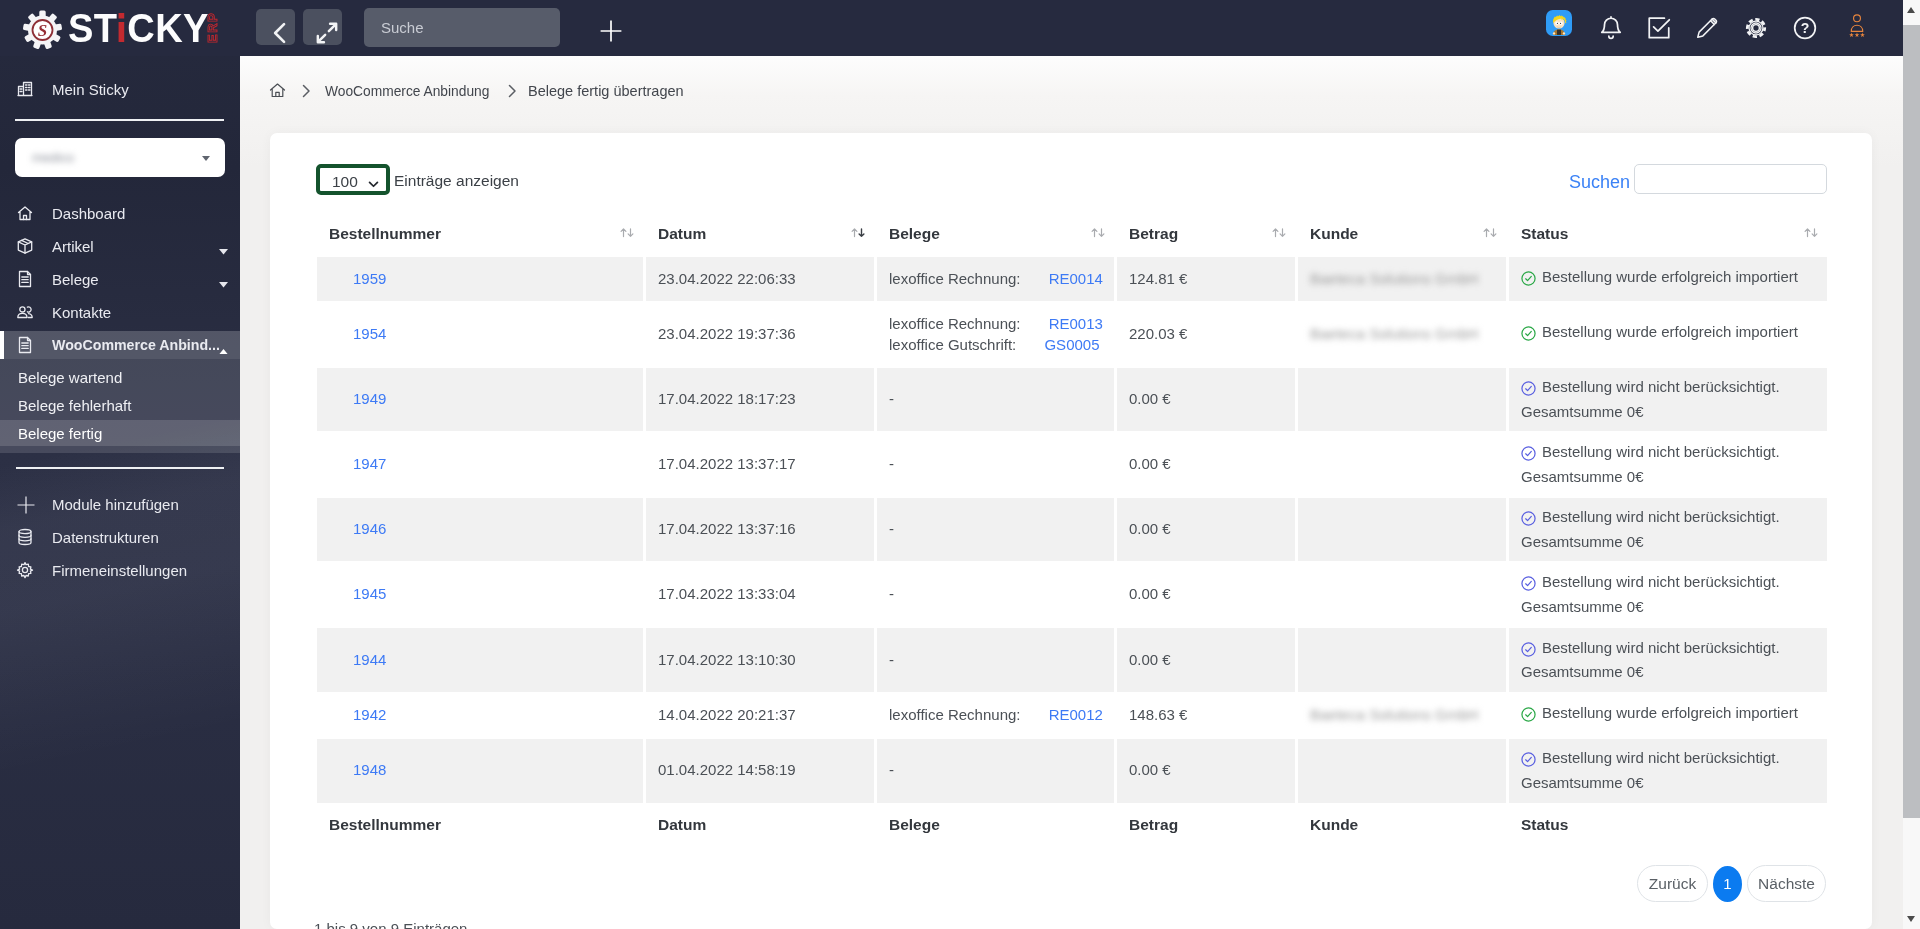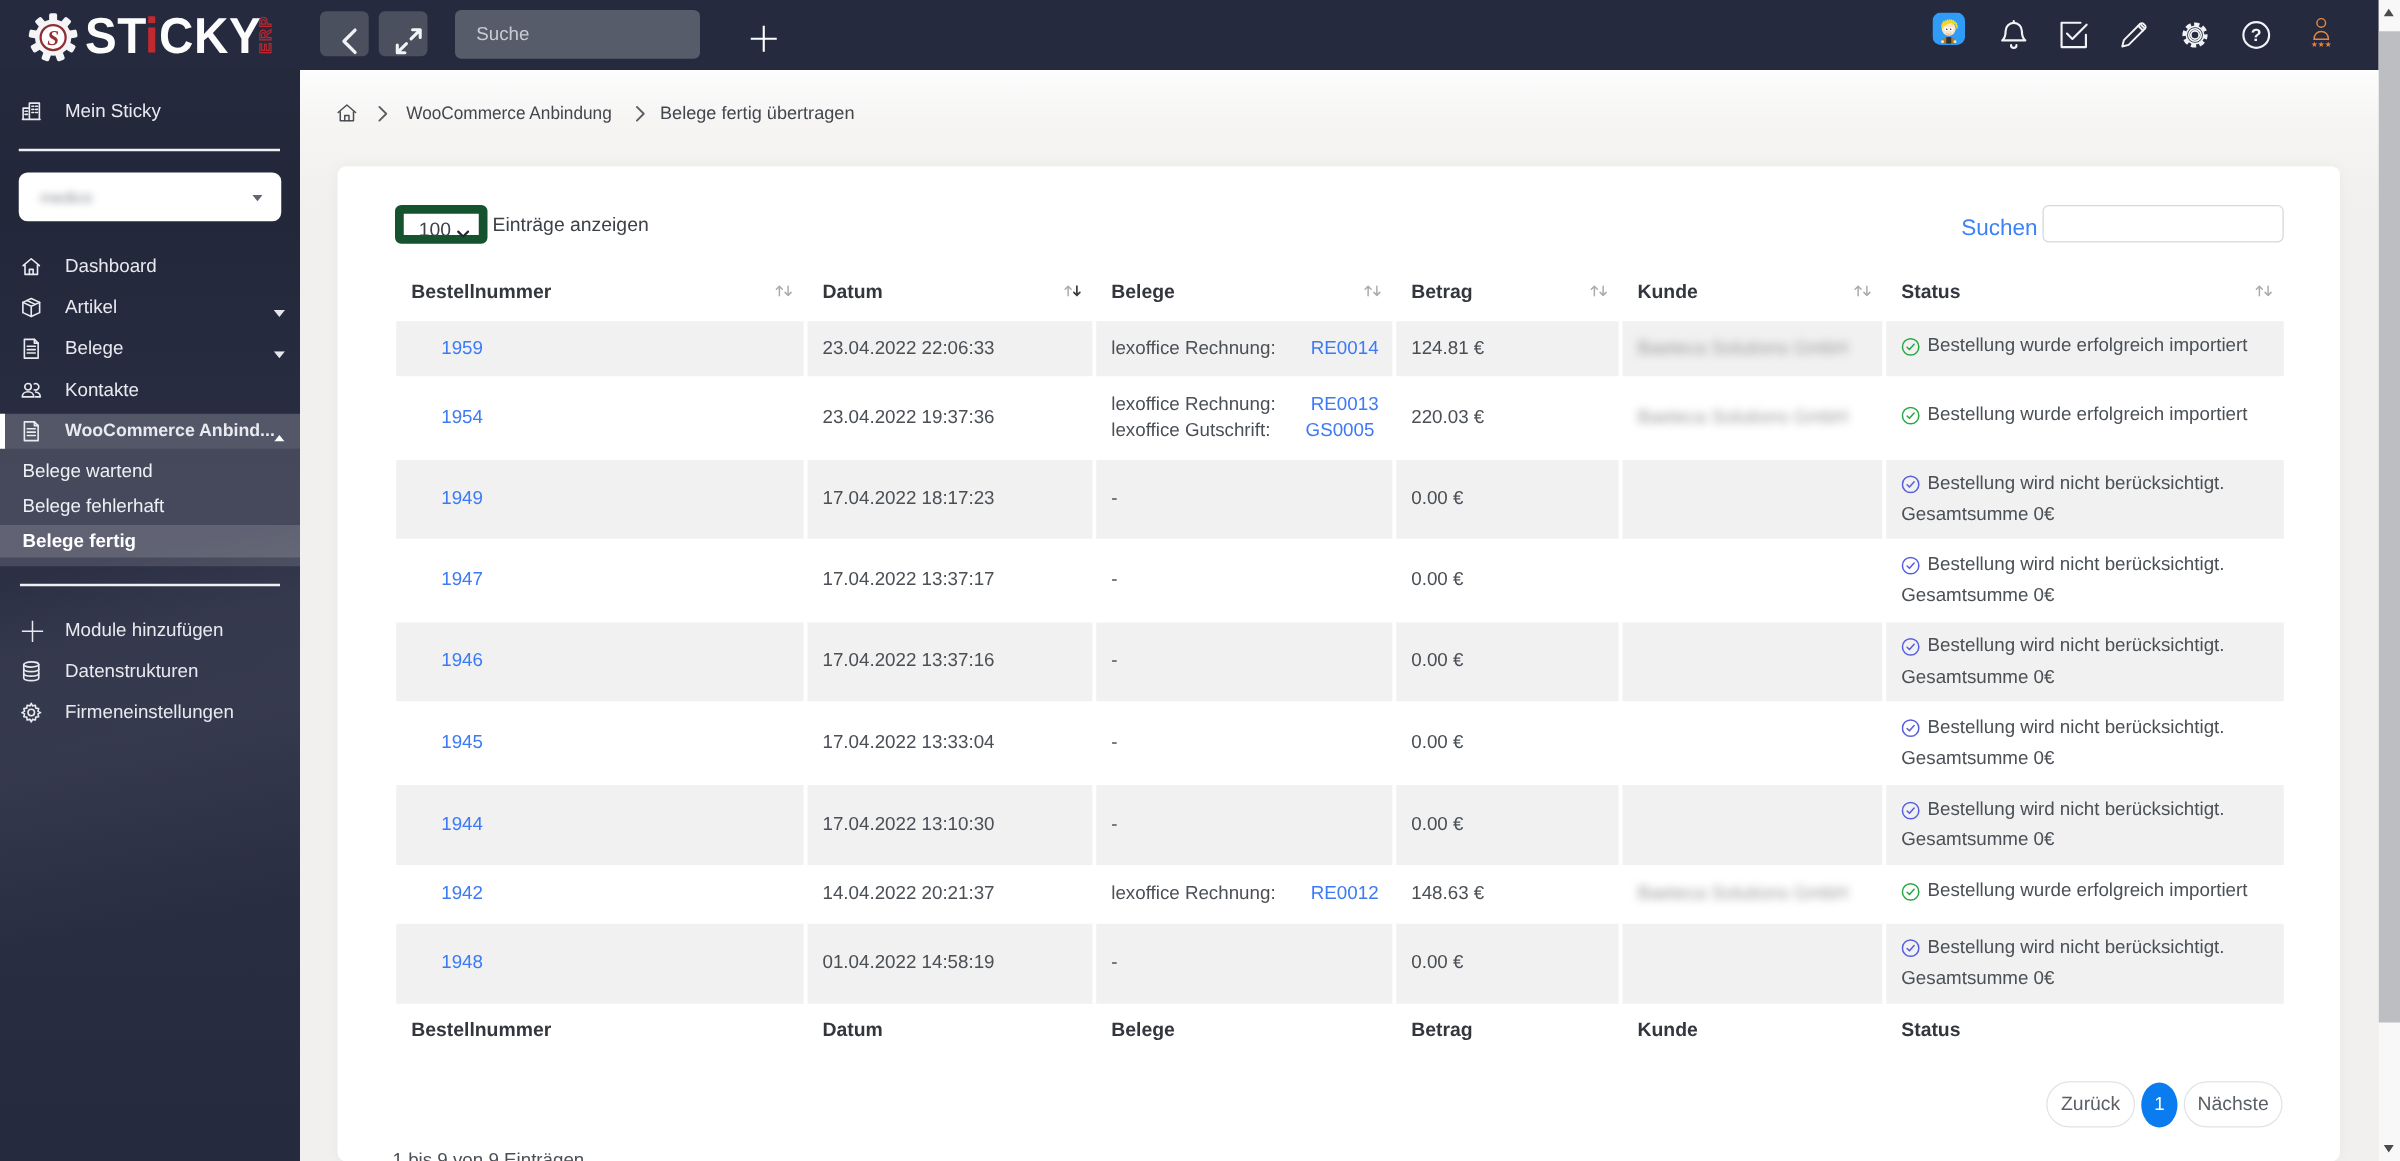--- a/index.html
+++ b/index.html
@@ -26,21 +26,21 @@
 #sep1 { position:absolute; left:15px; top:63px; width:209px; height:2px; background:#eef0f3; }
 #sep2 { position:absolute; left:16px; top:411px; width:208px; height:2px; background:#eef0f3; }
 
 #mandant { position:absolute; left:15px; top:82px; width:210px; height:39px; background:#ffffff; border-radius:7px; }
 #mandant .blur { position:absolute; left:17px; top:12px; width:51px; height:13px; color:#8b8f99; font-size:13px; filter:blur(3px); }
 #mandant .car { position:absolute; right:15px; top:18px; width:0; height:0; border-left:4.5px solid transparent; border-right:4.5px solid transparent; border-top:5.5px solid #60656f; }
 
 #wooItem { background:rgba(255,255,255,0.20); border-left:4px solid #ffffff; }
 #wooItem .ic { left:12px; }
 #wooItem .tx { left:48px; font-weight:bold; font-size:14.2px; }
-#fertig { background:rgba(255,255,255,0.14); font-weight:bold; color:#ffffff; }
+#fertig { background:rgba(255,255,255,0.14); font-weight:normal; color:#ffffff; }
 
 
 #topbar { position:absolute; left:240px; top:0; width:1663px; height:56px; background:#262a3f; z-index:4; }
 .tbtn { position:absolute; top:9px; width:39px; height:36px; background:#4b505f; border-radius:5px; }
 #search { position:absolute; left:124px; top:8px; width:196px; height:39px; background:#575c6a; border-radius:5px;
   color:#c9ccd4; font-size:15px; line-height:39px; padding-left:17px; }
 .ticon { position:absolute; top:14px; width:26px; height:26px; }
 
 
 #sbar { position:absolute; left:1903px; top:0; width:17px; height:929px; background:#f8f8f8; z-index:6; }
@@ -52,21 +52,21 @@
 #content { position:absolute; left:240px; top:56px; width:1663px; height:873px;
   background:linear-gradient(180deg,#fdfdfd 0px,#f6f5f4 40px,#f1f0ef 110px); }
 
 #crumbs { position:absolute; left:28px; top:24px; height:22px; color:#42464d; font-size:14.5px; }
 #crumbs .seg { position:absolute; top:50%; transform:translateY(-50%); white-space:nowrap; }
 
 #card { position:absolute; left:30px; top:77px; width:1602px; height:796px; background:#ffffff; border-radius:7px;
   box-shadow:0 0 12px rgba(0,0,0,0.04); }
 
 
-#lenbox { position:absolute; left:46px; top:31px; width:74px; height:31px; border:7px solid #14532d; border-radius:5px; }
+#lenbox { position:absolute; left:46px; top:31px; width:74px; height:31px; border:4px solid #14532d; border-radius:5px; }
 #lenbox .v { position:absolute; left:12px; top:5px; font-size:15.5px; color:#3c4147; }
 #lenlbl { position:absolute; left:124px; top:39px; font-size:15.5px; color:#3c4147; }
 #suchlbl { position:absolute; left:1270px; top:39px; width:90px; text-align:right; font-size:18px; color:#3b82f6; }
 #suchbox { position:absolute; left:1364px; top:31px; width:193px; height:30px; border:1px solid #d4d9de; border-radius:5px; background:#fff; }
 
 table#tbl { position:absolute; left:47px; top:75px; width:1510px; border-collapse:separate; border-spacing:0; table-layout:fixed; }
 #tbl th, #tbl td { vertical-align:middle; text-align:left; padding:0 0 0 12px; font-size:15px; color:#4b5056; overflow:hidden; line-height:20.5px; }
 #tbl thead th { height:49px; padding-top:3px; font-weight:bold; color:#33373d; font-size:15.5px; position:relative; }
 #tbl td + td, #tbl th + th { border-left:3px solid #ffffff; }
 #tbl tbody tr.g td { background:#f1f1f1; }

